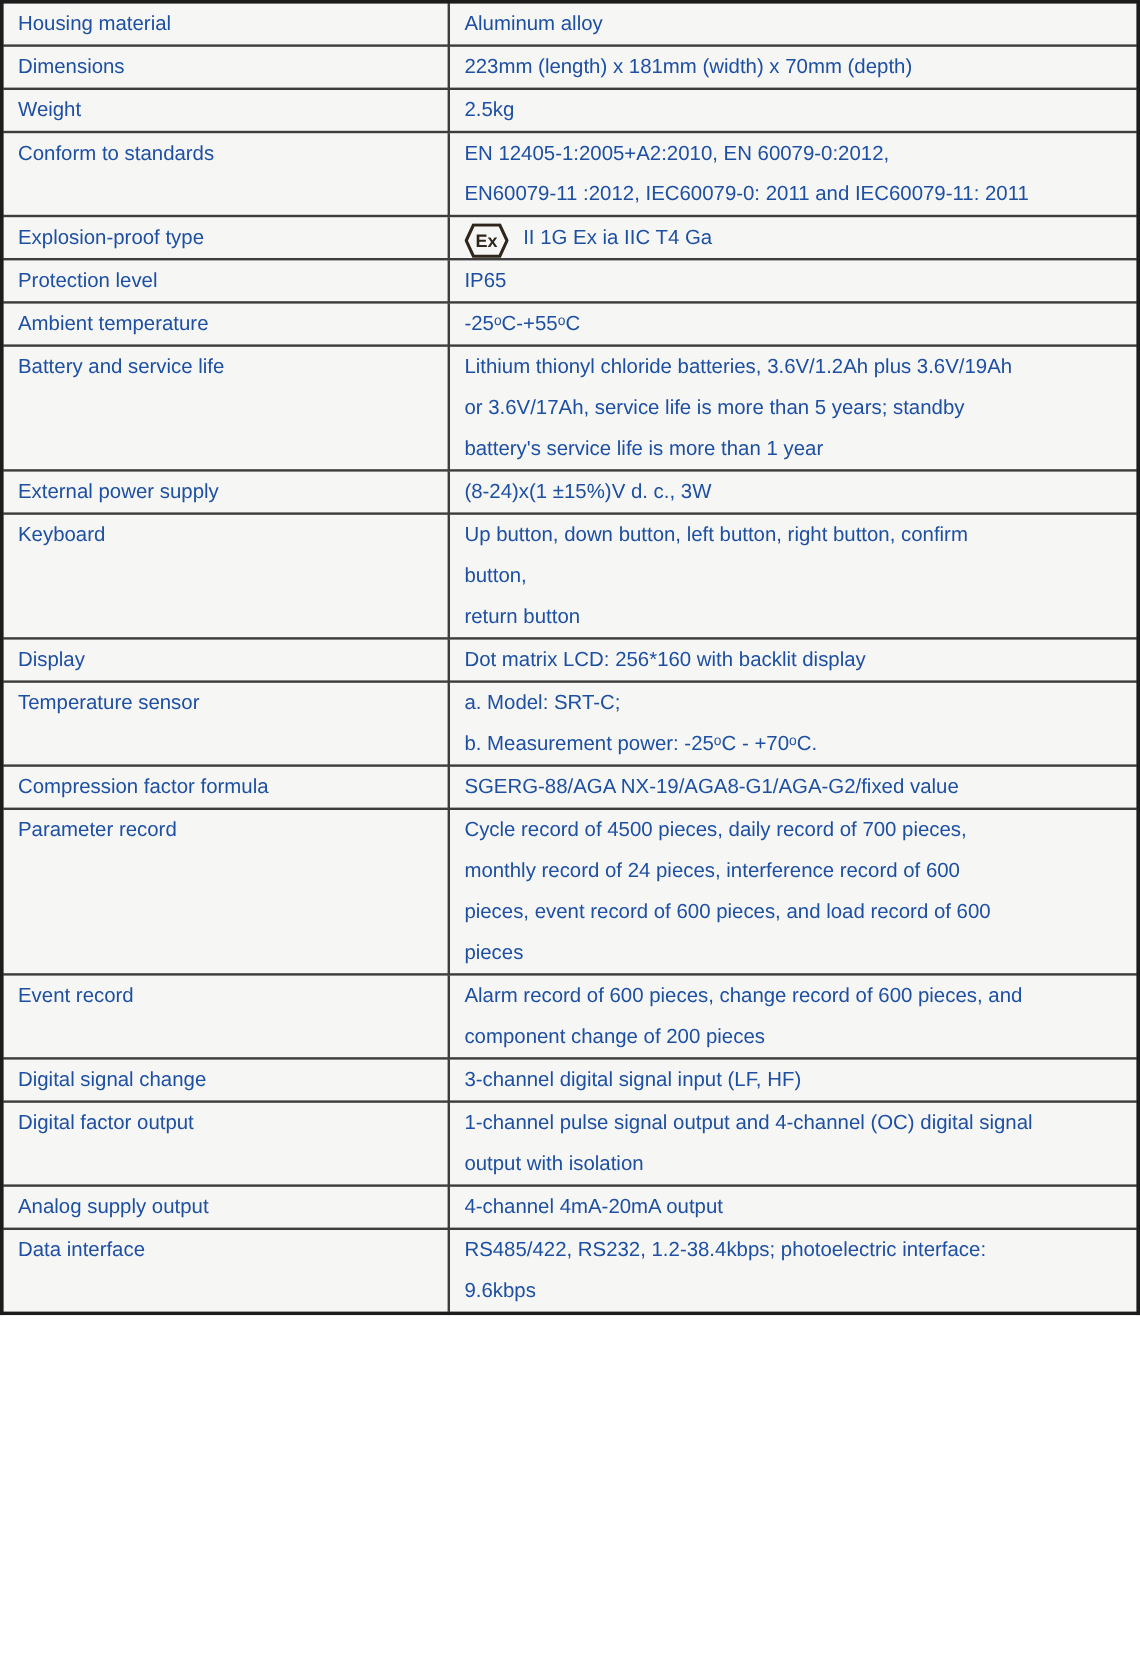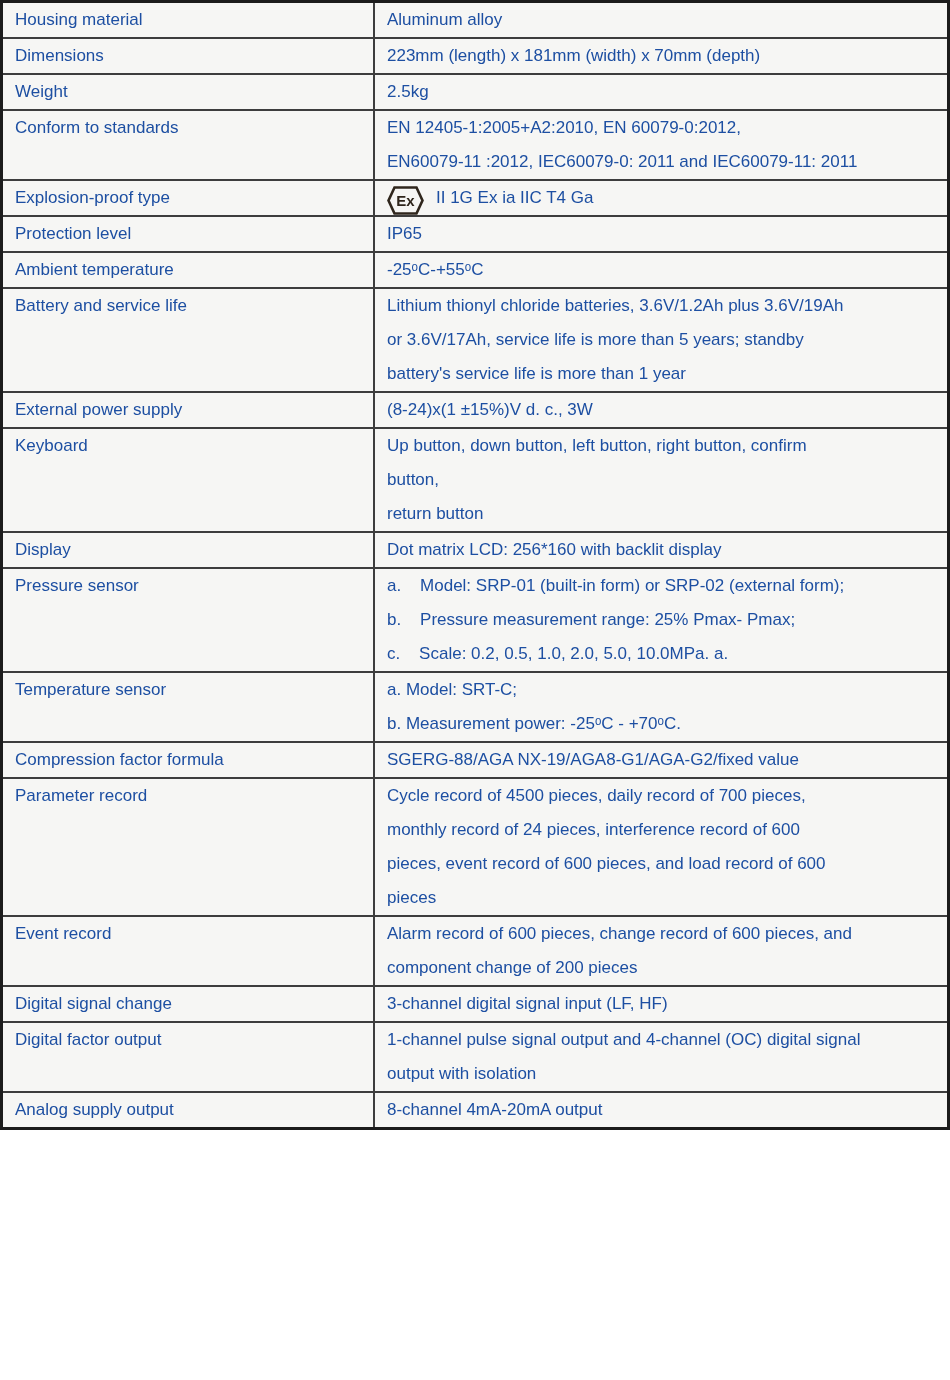--- a/index.html
+++ b/index.html
@@ -90,26 +90,20 @@
       <td class="c1"><span class="val">Keyboard</span></td>
       <td><span class="val">Up button, down button, left button, right button, confirm
 button,
 return button</span></td>
     </tr>
     <tr>
       <td class="c1"><span class="val">Display</span></td>
       <td><span class="val">Dot matrix LCD: 256*160 with backlit display</span></td>
     </tr>
     <tr>
-      <td class="c1"><span class="val">Pressure sensor</span></td>
-      <td><span class="val">a.    Model: SRP-01 (built-in form) or SRP-02 (external form);
-b.    Pressure measurement range: 25% Pmax- Pmax;
-c.    Scale: 0.2, 0.5, 1.0, 2.0, 5.0, 10.0MPa. a.</span></td>
-    </tr>
-    <tr>
       <td class="c1"><span class="val">Temperature sensor</span></td>
       <td><span class="val">a. Model: SRT-C;
 b. Measurement power: -25ᵒC - +70ᵒC.</span></td>
     </tr>
     <tr>
       <td class="c1"><span class="val">Compression factor formula</span></td>
       <td><span class="val">SGERG-88/AGA NX-19/AGA8-G1/AGA-G2/fixed value</span></td>
     </tr>
     <tr>
       <td class="c1"><span class="val">Parameter record</span></td>
@@ -127,17 +121,22 @@
       <td class="c1"><span class="val">Digital signal change</span></td>
       <td><span class="val">3-channel digital signal input (LF, HF)</span></td>
     </tr>
     <tr>
       <td class="c1"><span class="val">Digital factor output</span></td>
       <td><span class="val">1-channel pulse signal output and 4-channel (OC) digital signal
 output with isolation</span></td>
     </tr>
     <tr>
       <td class="c1"><span class="val">Analog supply output</span></td>
-      <td><span class="val">8-channel 4mA-20mA output</span></td>
+      <td><span class="val">4-channel 4mA-20mA output</span></td>
+    </tr>
+    <tr>
+      <td class="c1"><span class="val">Data interface</span></td>
+      <td><span class="val">RS485/422, RS232, 1.2-38.4kbps; photoelectric interface:
+9.6kbps</span></td>
     </tr>
   </tbody>
 </table>
 </div>
 
 </body></html>

